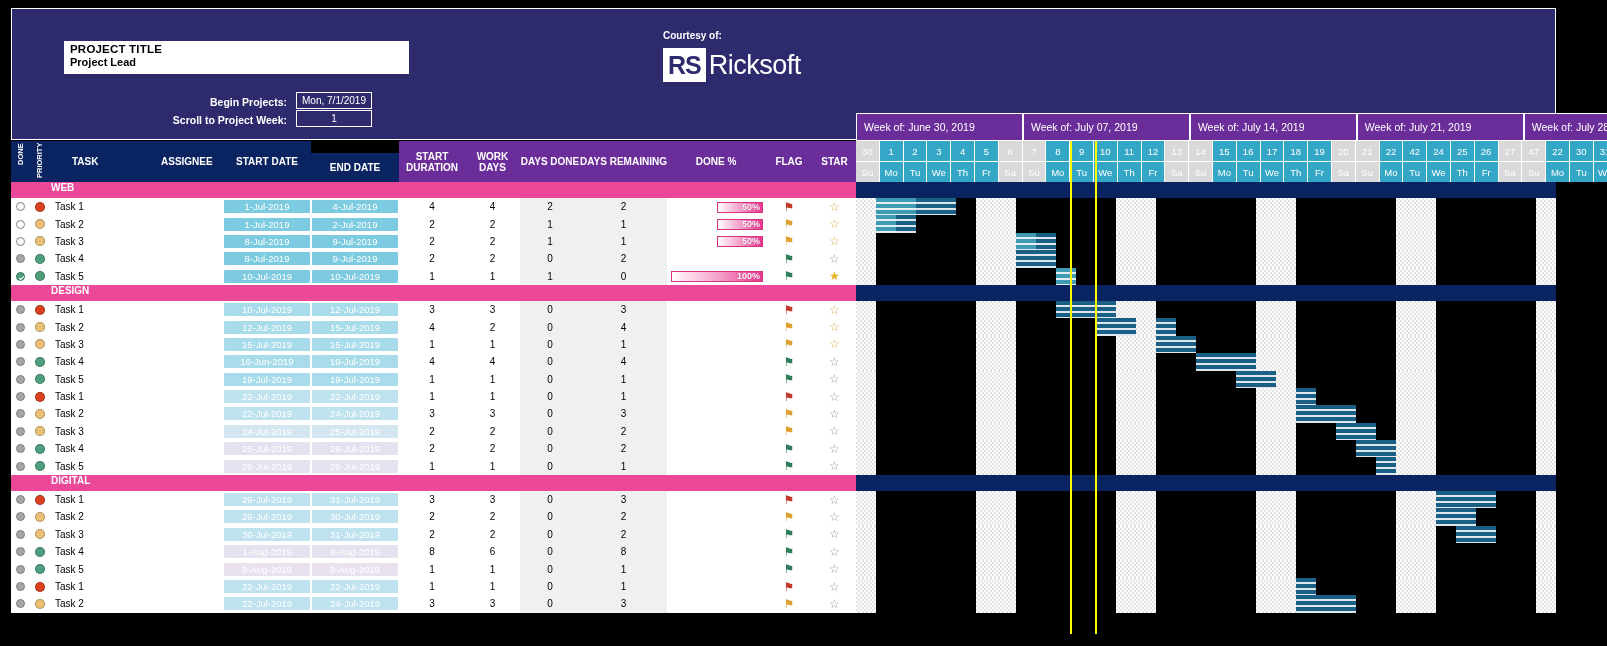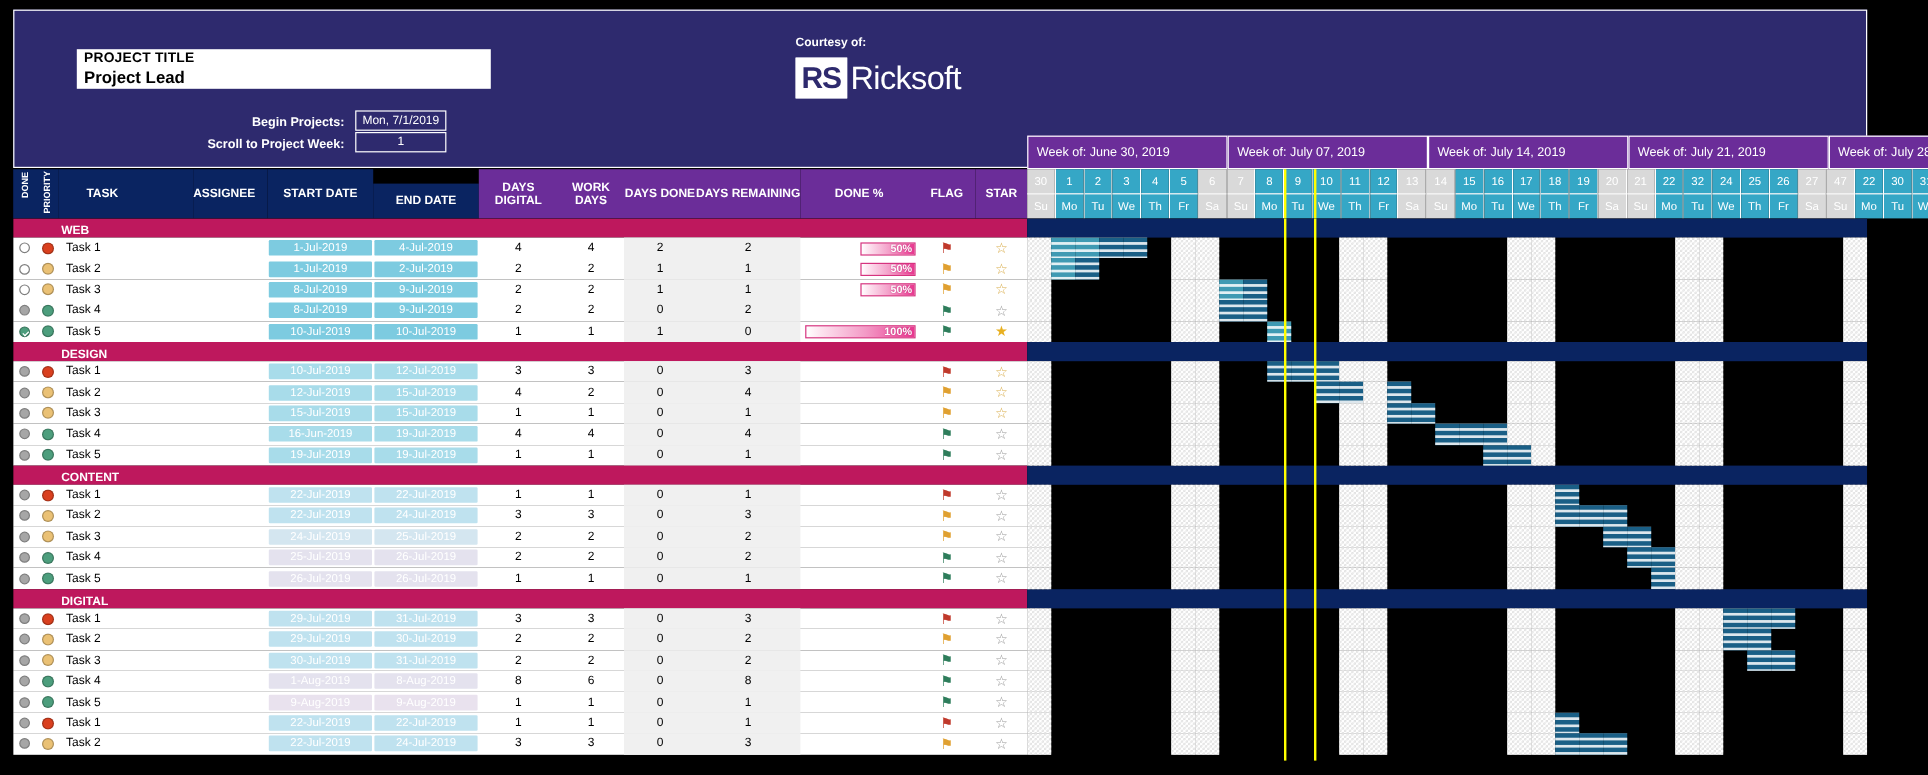--- a/index.html
+++ b/index.html
@@ -3,21 +3,21 @@
 <meta charset="utf-8">
 <style>
   html,body{margin:0;padding:0;background:#000;}
   body{font-family:"Liberation Sans",sans-serif;}
   #app{position:relative;width:1607px;height:646px;background:#000;overflow:hidden;}
 
   
   .hdr{position:absolute;left:11px;top:8px;width:1545px;height:132px;background:#2e2a6e;border:1px solid #fff;box-sizing:border-box;}
   .title-box{position:absolute;left:52px;top:32px;width:345px;height:33px;background:#fff;box-sizing:border-box;}
   .title-box .t1{font-size:11.5px;font-weight:bold;color:#000;margin:2px 0 0 6px;letter-spacing:.2px;}
-  .title-box .t2{font-size:14px;font-weight:bold;color:#000;margin:1px 0 0 6px;}
+  .title-box .t2{font-size:11px;font-weight:bold;color:#000;margin:1px 0 0 6px;}
   .lbl{position:absolute;color:#fff;font-size:10.5px;font-weight:bold;text-align:right;}
   .valbox{position:absolute;background:#2e2a6e;border:1px solid #fff;color:#fff;font-size:10px;text-align:center;box-sizing:border-box;}
   .courtesy{position:absolute;color:#fff;font-size:10px;font-weight:bold;}
   .logo{position:absolute;display:flex;align-items:center;}
   .logo .rs{background:#fff;color:#2e2a6e;font-weight:bold;font-size:25px;line-height:28px;padding:1px 3px;letter-spacing:-1px;border:2px solid #fff;}
   .logo .nm{color:#fff;font-size:27px;line-height:28px;margin-left:3px;letter-spacing:-.5px;}
 
   
   #weeks{position:absolute;top:113px;left:856px;height:28px;display:flex;}
   .wk{background:#6b2d99;color:#fff;border:1px solid #fff;box-sizing:border-box;font-size:10.5px;
@@ -31,21 +31,21 @@
   .ch.purple{background:#6b2d99;}
   .ch.vert{writing-mode:vertical-rl;transform:rotate(180deg);font-size:7.5px;letter-spacing:0;padding-bottom:2px;justify-content:flex-end;}
 
   
   #dayhdr{position:absolute;top:141px;left:856px;height:41px;display:flex;}
   .dcol{width:23.8px;box-sizing:border-box;border-right:1px solid #fff;}
   .dcol .dnum,.dcol .ddow{height:20px;display:flex;align-items:center;justify-content:center;font-size:9.5px;color:#fff;}
   .dcol.wd .dnum,.dcol.wd .ddow{background:#35a7c6;}
   .dcol.we .dnum,.dcol.we .ddow{background:#d9d9d9;color:#fff;}
   .dcol .ddow{border-top:1px solid #fff;}
-  .secrow{height:16px;background:#be185d;display:flex;align-items:flex-end;}
+  .secrow{height:16px;background:#ec4899;display:flex;align-items:flex-start;}
   .secrow .seclbl{color:#fff;font-weight:bold;font-size:10px;padding-left:40px;}
   .trow{height:17.4px;display:flex;background:#fff;}
   .cell{box-sizing:border-box;font-size:10px;color:#000;display:flex;align-items:center;height:17.4px;}
   .c-center{justify-content:center;}
   .c-left{justify-content:flex-start;padding-left:6px;}
   .gray{background:#f0f0f0;}
   .dot{width:9px;height:9px;border-radius:50%;box-sizing:border-box;}
   .dot.open{background:#fff;border:1px solid #7f7f7f;}
   .dot.half{background:#a6a6a6;border:1px solid #7f7f7f;}
   .dot.done{background:#4d9e7d;border:1px solid #37725a;position:relative;}
@@ -109,21 +109,21 @@
       <div class="wk" style="width: 166.95px;">Week of: July 28, 2019</div>
     </div>
 
   <div id="colhdr">
     <div class="ch navy vert" style="width:19px;">DONE</div>
     <div class="ch navy vert" style="width:19px;">PRIORITY</div>
     <div class="ch navy" style="width:112px;justify-content:flex-start;padding-left:23px;">TASK</div>
     <div class="ch navy" style="width:62px;justify-content:flex-start;line-height:10px;">ASSIGNEE</div>
     <div class="ch navy" style="width:88px;">START DATE</div>
     <div class="ch navy" style="width:88px;margin-top:12px;">END DATE</div>
-    <div class="ch purple" style="width:66px;">DAYS DIGITAL</div>
+    <div class="ch purple" style="width:66px;">START DURATION</div>
     <div class="ch purple" style="width:55px;">WORK DAYS</div>
     <div class="ch purple" style="width:60px;">DAYS DONE</div>
     <div class="ch purple" style="width:87px;">DAYS REMAINING</div>
     <div class="ch purple" style="width:98px;">DONE %</div>
     <div class="ch purple" style="width:48px;">FLAG</div>
     <div class="ch purple" style="width:43px;">STAR</div>
   </div>
 
   <div id="dayhdr">
       <div class="dcol we">
@@ -212,21 +212,21 @@
       </div>
       <div class="dcol we">
         <div class="dnum">21</div>
         <div class="ddow">Su</div>
       </div>
       <div class="dcol wd">
         <div class="dnum">22</div>
         <div class="ddow">Mo</div>
       </div>
       <div class="dcol wd">
-        <div class="dnum">32</div>
+        <div class="dnum">42</div>
         <div class="ddow">Tu</div>
       </div>
       <div class="dcol wd">
         <div class="dnum">24</div>
         <div class="ddow">We</div>
       </div>
       <div class="dcol wd">
         <div class="dnum">25</div>
         <div class="ddow">Th</div>
       </div>
@@ -943,26 +943,20 @@
           <div class="gcell we"></div>
           <div class="gcell"></div>
           <div class="gcell"></div>
           <div class="gcell"></div>
           <div class="gcell"></div>
           <div class="gcell"></div>
           <div class="gcell we"></div>
         </div>
       </div>
       <div class="rowline">
-        <div class="secrow" style="width: 845px;">
-          <div class="seclbl">CONTENT</div>
-        </div>
-        <div class="gsec" style="width: 700px;"></div>
-      </div>
-      <div class="rowline">
         <div class="trow" style="width: 845px;">
           <div class="cell c-center" style="width: 19px;">
             <div class="dot half"></div>
           </div>
           <div class="cell c-center" style="width: 19px;">
             <div class="pdot" style="background: rgb(217, 64, 31);"></div>
           </div>
           <div class="cell c-left" style="width: 112px;">Task 1</div>
           <div class="cell c-left" style="width: 62px;"></div>
           <div class="cell c-center" style="width: 88px;">

